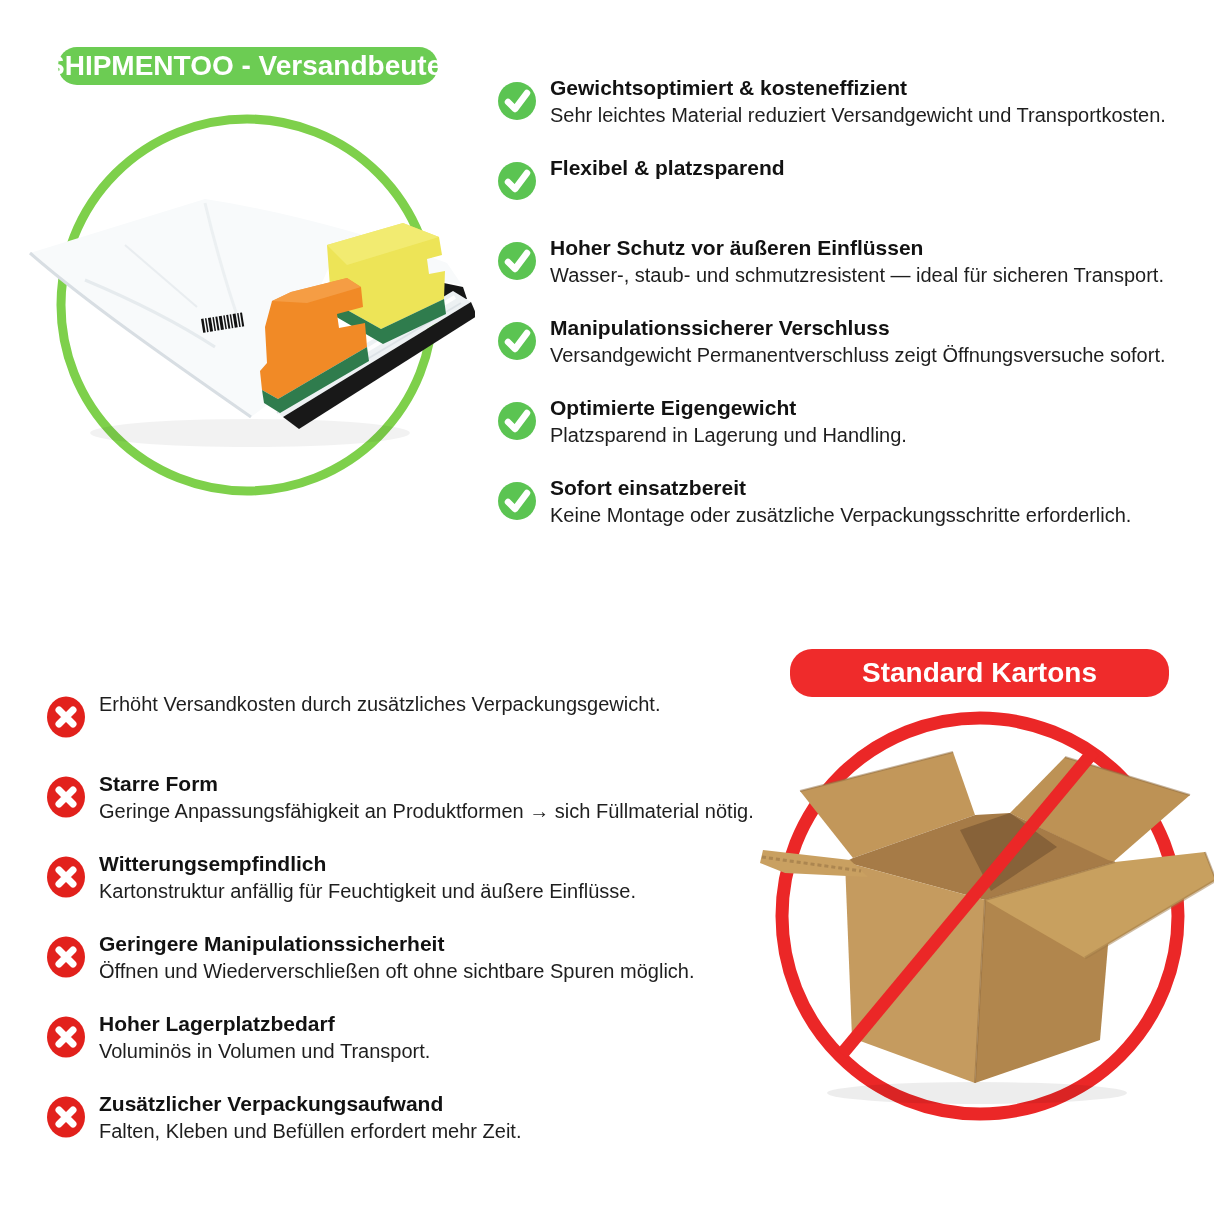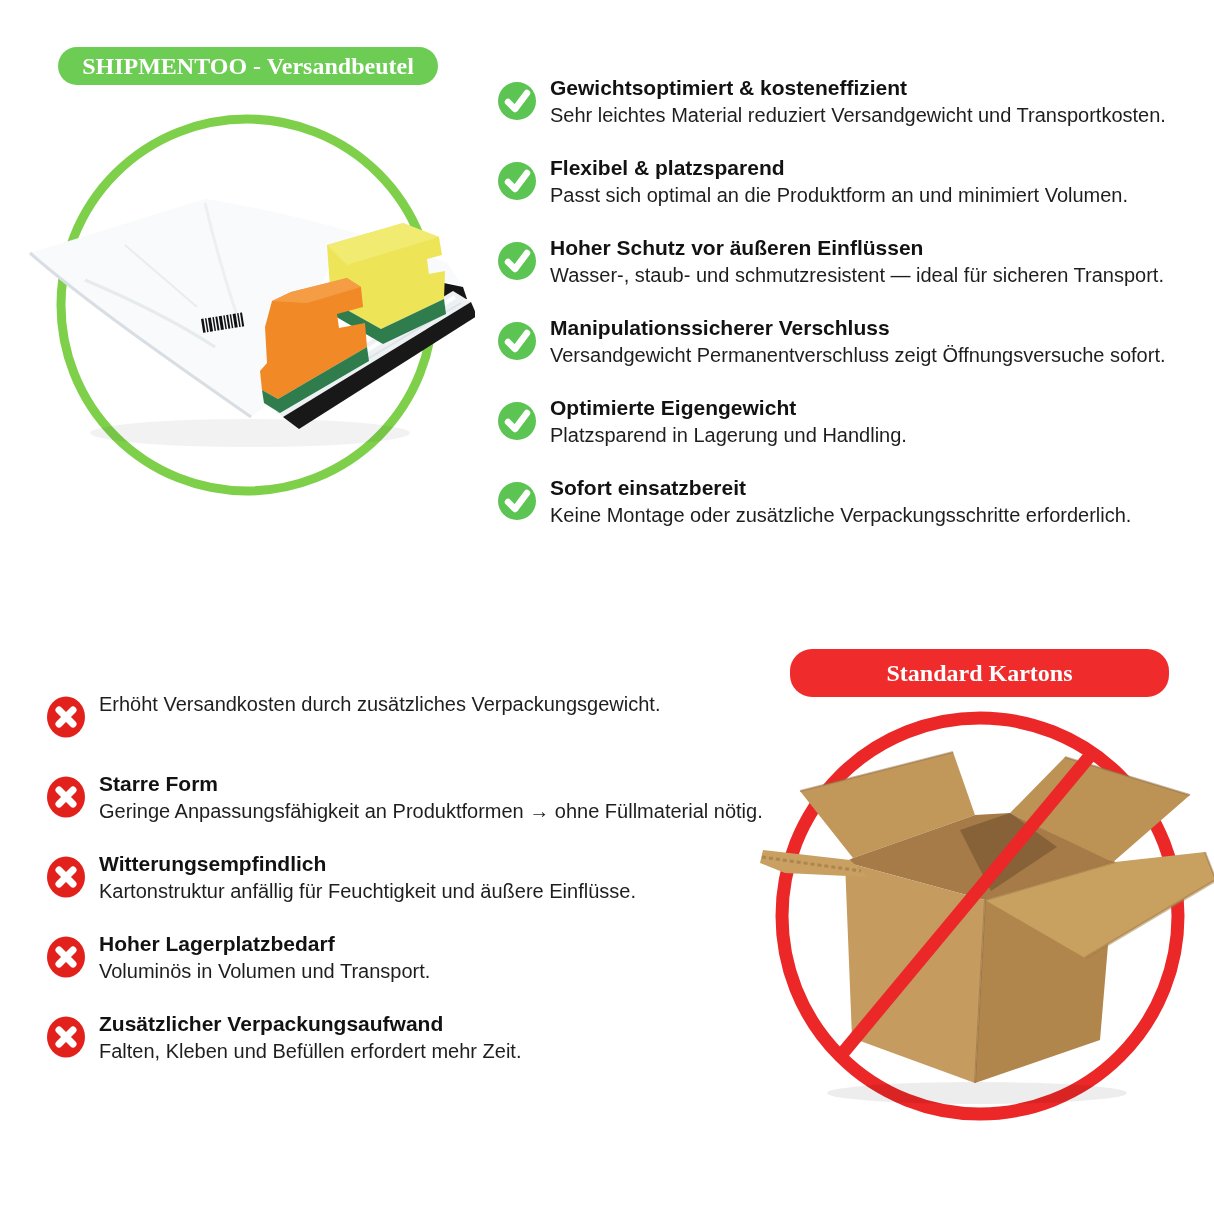--- a/index.html
+++ b/index.html
@@ -2,21 +2,21 @@
 <html><head>
 <meta charset="utf-8">
 <style>
   html,body{margin:0;padding:0;background:#ffffff;}
   .canvas{
     position:relative;width:1214px;height:1214px;background:#ffffff;
     font-family:"Liberation Sans",sans-serif;overflow:hidden;
   }
   .badge{
     position:absolute;display:flex;align-items:center;justify-content:center;
-    color:#ffffff;font-weight:700;font-size:24px;border-radius:22px;white-space:nowrap;font-family:Liberation Serif, serif;
+    color:#ffffff;font-weight:700;font-size:28px;border-radius:22px;white-space:nowrap;
   }
   .badge.green{left:58px;top:47px;width:380px;height:38px;}
   .badge.red{left:790px;top:649px;width:379px;height:48px;}
   .img-wrap{position:absolute;}
   .env-wrap{left:15px;top:95px;width:460px;height:420px;}
   .box-wrap{left:755px;top:695px;width:470px;height:440px;}
   .feature-list{position:absolute;}
   .pros-list{left:497px;top:74px;width:716px;}
   .cons-list{left:46px;top:690px;width:770px;}
   .item{display:flex;align-items:flex-start;margin-bottom:25px;height:55px;}
@@ -120,21 +120,20 @@
     </div>
     <div class="item">
       <span class="icon">
           <svg viewBox="0 0 40 42">
             <circle cx="20" cy="21" r="19" fill="#5BC452"></circle>
             <path d="M11 22 L18 29 L30 13" stroke="#fff" stroke-width="6.5" fill="none" stroke-linecap="round" stroke-linejoin="round"></path>
           </svg>
         </span>
       <div class="txt">
           <div class="title">Flexibel &amp; platzsparend</div>
-          <div class="desc">Passt sich optimal an die Produktform an und minimiert Volumen.</div>
         </div>
     </div>
     <div class="item">
       <span class="icon">
           <svg viewBox="0 0 40 42">
             <circle cx="20" cy="21" r="19" fill="#5BC452"></circle>
             <path d="M11 22 L18 29 L30 13" stroke="#fff" stroke-width="6.5" fill="none" stroke-linecap="round" stroke-linejoin="round"></path>
           </svg>
         </span>
       <div class="txt">
@@ -194,21 +193,21 @@
     </div>
     <div class="item">
       <span class="icon">
           <svg viewBox="0 0 40 42">
             <ellipse cx="20" cy="21" rx="19" ry="20.5" fill="#E2211C"></ellipse>
             <path d="M13 14 L27 28 M27 14 L13 28" stroke="#fff" stroke-width="7" stroke-linecap="round"></path>
           </svg>
         </span>
       <div class="txt">
           <div class="title">Starre Form</div>
-          <div class="desc">Geringe Anpassungsfähigkeit an Produktformen → ohne Füllmaterial nötig.</div>
+          <div class="desc">Geringe Anpassungsfähigkeit an Produktformen → sich Füllmaterial nötig.</div>
         </div>
     </div>
     <div class="item">
       <span class="icon">
           <svg viewBox="0 0 40 42">
             <ellipse cx="20" cy="21" rx="19" ry="20.5" fill="#E2211C"></ellipse>
             <path d="M13 14 L27 28 M27 14 L13 28" stroke="#fff" stroke-width="7" stroke-linecap="round"></path>
           </svg>
         </span>
       <div class="txt">
@@ -217,20 +216,32 @@
         </div>
     </div>
     <div class="item">
       <span class="icon">
           <svg viewBox="0 0 40 42">
             <ellipse cx="20" cy="21" rx="19" ry="20.5" fill="#E2211C"></ellipse>
             <path d="M13 14 L27 28 M27 14 L13 28" stroke="#fff" stroke-width="7" stroke-linecap="round"></path>
           </svg>
         </span>
       <div class="txt">
+          <div class="title">Geringere Manipulationssicherheit</div>
+          <div class="desc">Öffnen und Wiederverschließen oft ohne sichtbare Spuren möglich.</div>
+        </div>
+    </div>
+    <div class="item">
+      <span class="icon">
+          <svg viewBox="0 0 40 42">
+            <ellipse cx="20" cy="21" rx="19" ry="20.5" fill="#E2211C"></ellipse>
+            <path d="M13 14 L27 28 M27 14 L13 28" stroke="#fff" stroke-width="7" stroke-linecap="round"></path>
+          </svg>
+        </span>
+      <div class="txt">
           <div class="title">Hoher Lagerplatzbedarf</div>
           <div class="desc">Voluminös in Volumen und Transport.</div>
         </div>
     </div>
     <div class="item">
       <span class="icon">
           <svg viewBox="0 0 40 42">
             <ellipse cx="20" cy="21" rx="19" ry="20.5" fill="#E2211C"></ellipse>
             <path d="M13 14 L27 28 M27 14 L13 28" stroke="#fff" stroke-width="7" stroke-linecap="round"></path>
           </svg>

